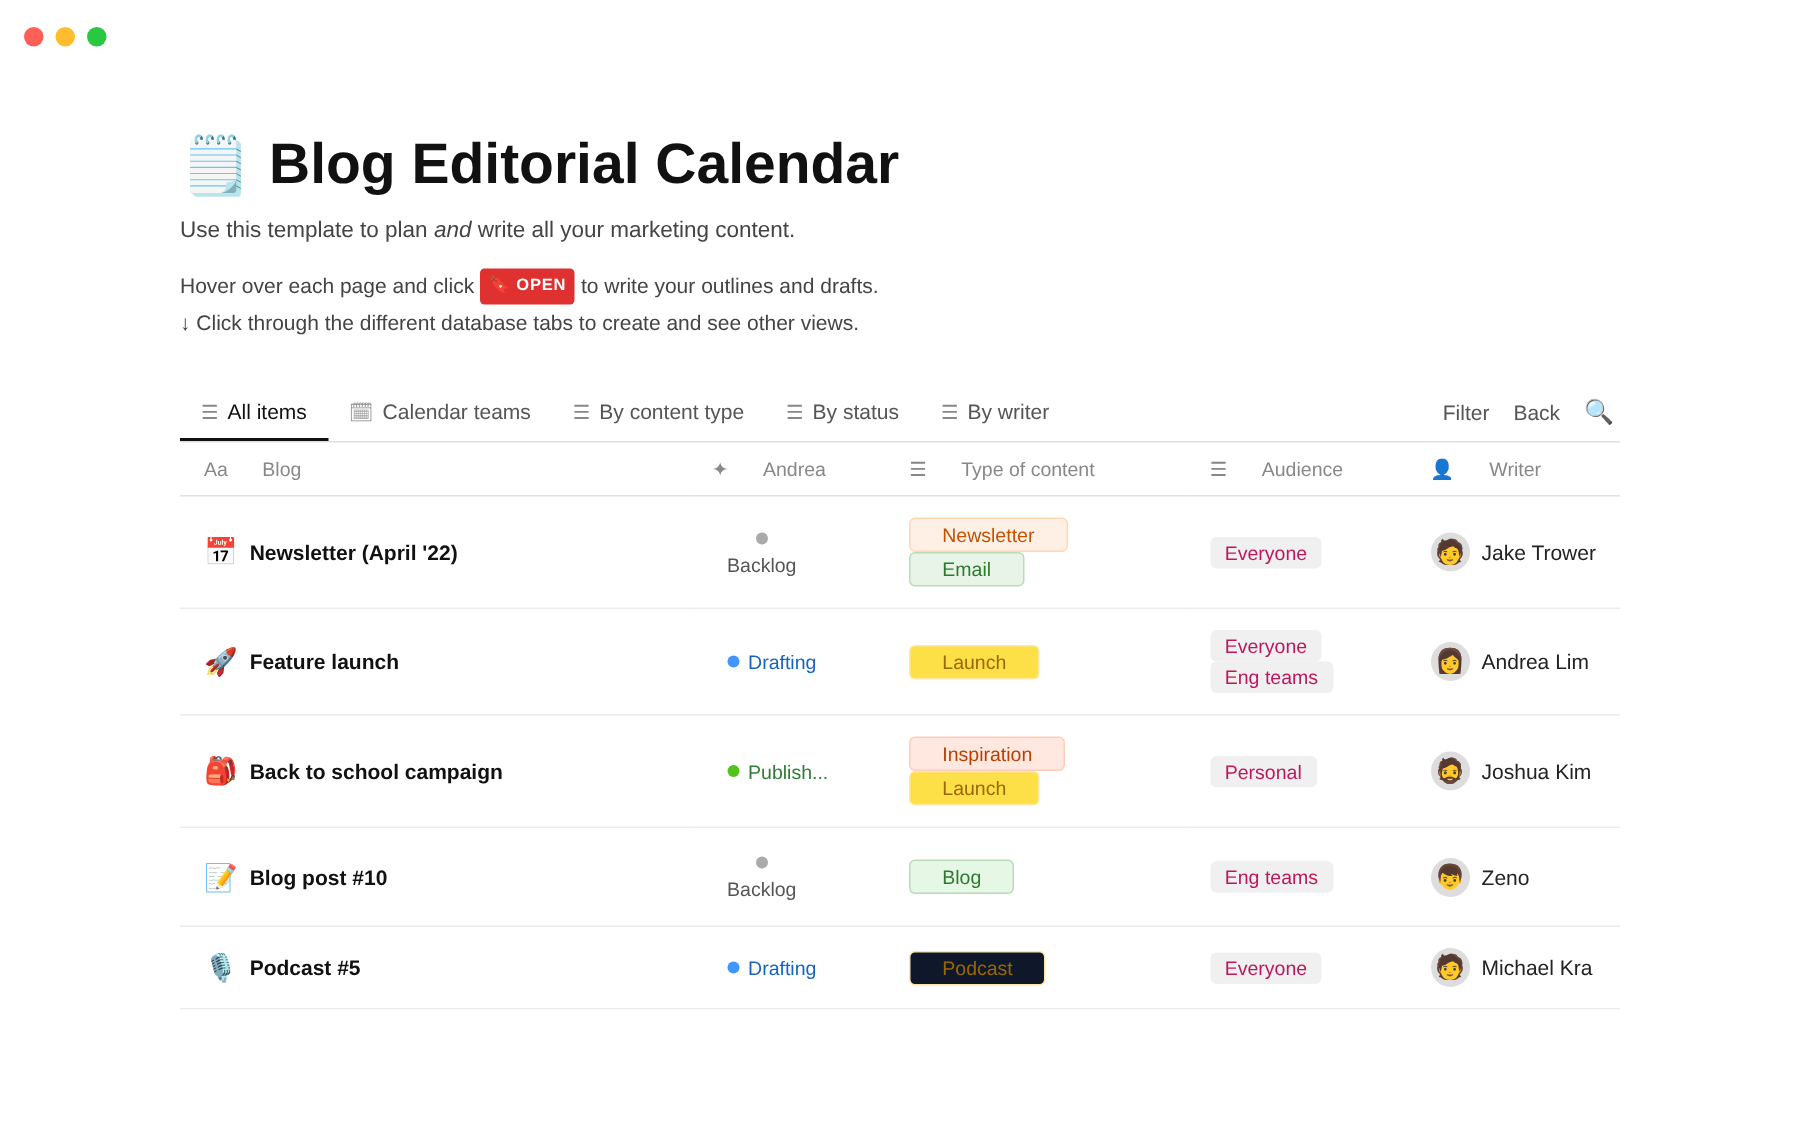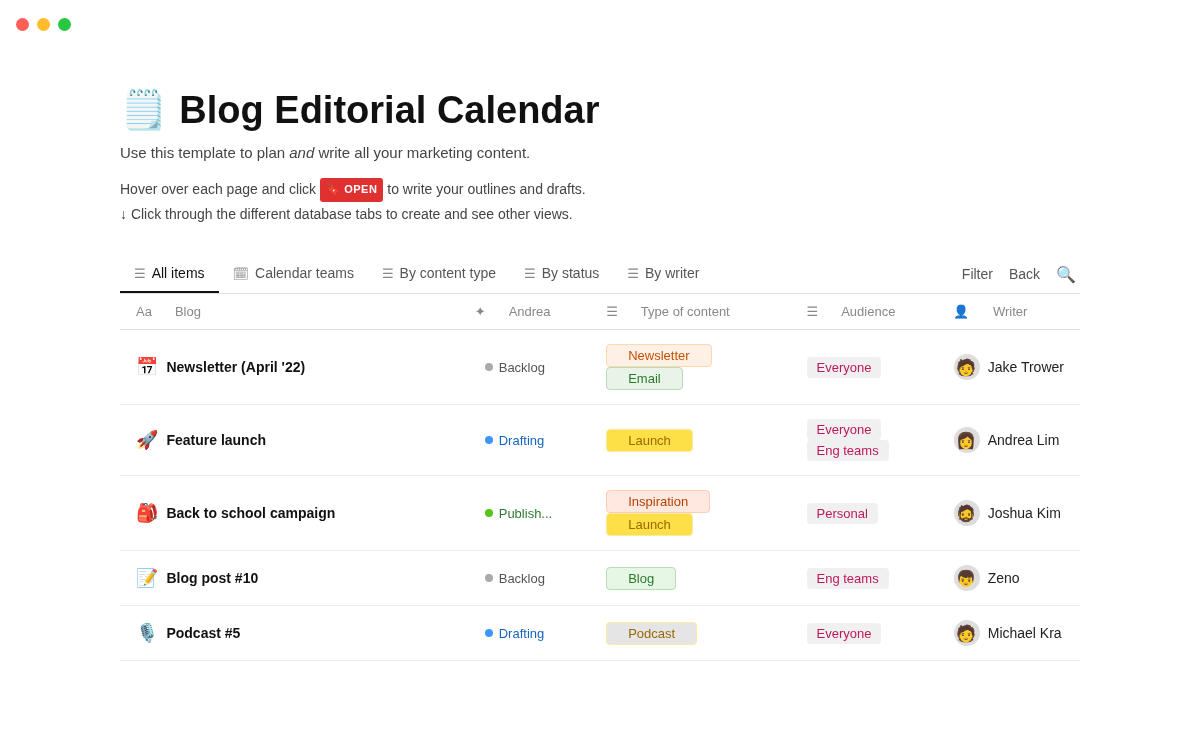--- a/index.html
+++ b/index.html
@@ -187,41 +187,41 @@
       font-weight: 500;
       white-space: nowrap;
     }
     .status-dot {
       width: 8px;
       height: 8px;
       border-radius: 50%;
       flex-shrink: 0;
     }
     .status-backlog .status-dot { background: #aaa; }
-    .status-backlog { color: #555; }
+    .status-backlog { color: #555; flex-direction: column; }
     .status-drafting .status-dot { background: #4096ff; }
     .status-drafting { color: #1565c0; }
     .status-published .status-dot { background: #52c41a; }
     .status-published { color: #2e7d32; text-align: right; }
 
     
     .tag {
       display: inline-block;
       padding: 3px 21px;
       border-radius: 4px;
       font-size: 13px;
       font-weight: 500;
       margin-right: 4px;
     }
     .tag-newsletter { background: #fff0e6; color: #c45100; border: 1px solid #ffd8b0; }
     .tag-email { background: #e8f4e8; color: #2d7a2d; border: 1px solid #b8dcb8; }
     .tag-launch { background: #fde047; color: #9a6800; border: 1px solid #ffe8a0; }
     .tag-inspiration { background: #ffe8e0; color: #b84000; border: 1px solid #ffccb8; }
     .tag-blog { background: #e6f7e6; color: #2d7a2d; border: 1px solid #b8dcb8; }
-    .tag-podcast { background: #e5e5e5; color: #9a6800; border: 1px solid #ffe8a0; }
+    .tag-podcast { background: #0f172a; color: #9a6800; border: 1px solid #ffe8a0; }
 
     
     .audience-tag {
       display: inline-block;
       padding: 3px 10px;
       border-radius: 4px;
       font-size: 13px;
       color: #be185d;
       background: #f0f0f0;
       margin-right: 4px;

